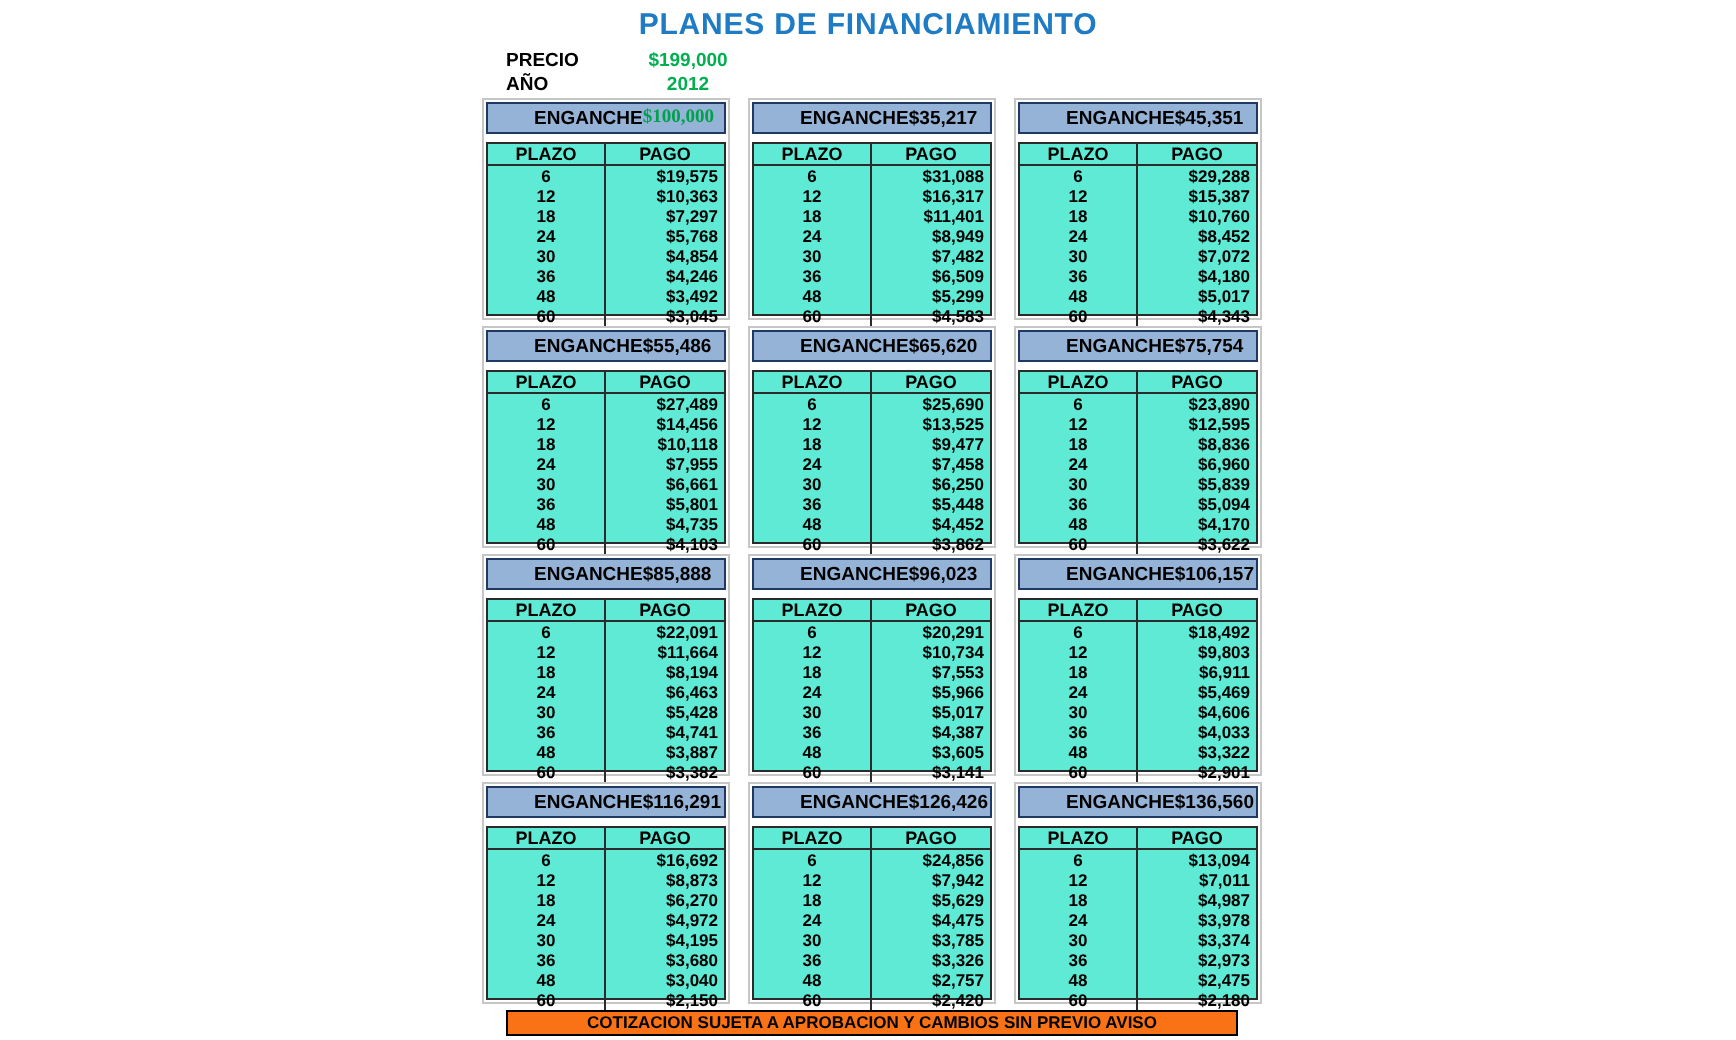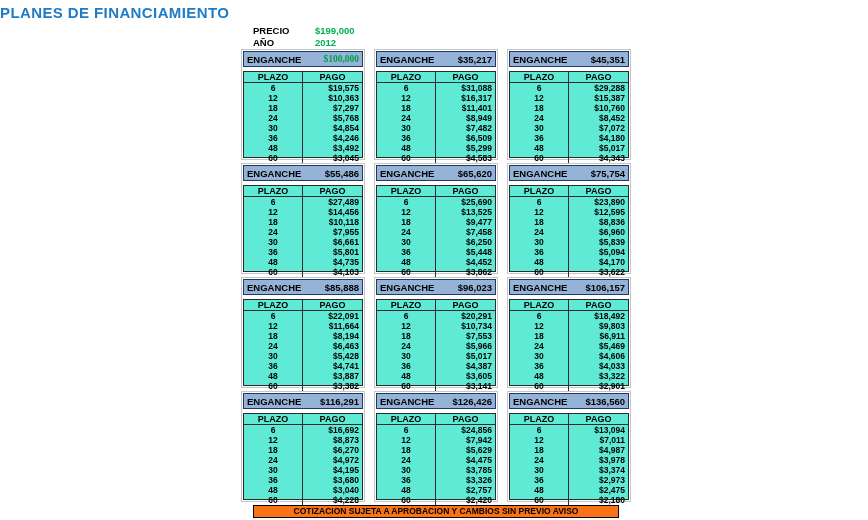--- a/index.html
+++ b/index.html
@@ -7,44 +7,44 @@
   body {
     position: relative;
     background: #ffffff;
     font-family: "Liberation Sans", sans-serif;
     font-weight: bold;
     color: #000;
     overflow: hidden;
   }
   .title {
     position: absolute; top: 4px; left: 0; width: 868px;
-    color: #1E7BC4; font-size: 15px; letter-spacing: .4px;
+    text-align: center; color: #1E7BC4; font-size: 15px; letter-spacing: .4px;
   }
   .info { position: absolute; left: 253px; top: 25px; font-size: 9.5px; }
   .info-row { display: flex; height: 12px; line-height: 12px; }
   .info-label { width: 62px; }
-  .info-value { width: 58px; color: #00B050; }
+  .info-value { width: 58px; text-align: center; color: #00B050; }
 
   .grid {
     position: absolute; left: 241px; top: 49px;
     display: grid; grid-template-columns: repeat(3, 124px);
     column-gap: 9px; row-gap: 3px;
   }
   .tbl-block {
     width: 124px; height: 111px;
     border: 1px solid #c6c6c6;
     padding: 1px;
     background: #fff;
   }
   .enganche-header {
     height: 16px;
     border: 1.5px solid #1F3864;
     background: #95B3D7;
     display: flex; justify-content: space-between; align-items: center;
-    padding: 0 3px;
+    padding: 0 23px;
     font-size: 9.5px;
   }
   .enganche-header .green { color: #00A14B; font-family: Liberation Serif, serif; }
   .pp-table {
     margin-top: 4px; height: 87px;
     border: 1.5px solid #2b2b2b;
     display: flex; flex-direction: column;
     background: #5eead4;
   }
   .pp-head {
@@ -517,21 +517,21 @@
         <div class="pp-row">
           <span class="col-plazo">36</span>
           <span class="col-pago">$3,680</span>
         </div>
         <div class="pp-row">
           <span class="col-plazo">48</span>
           <span class="col-pago">$3,040</span>
         </div>
         <div class="pp-row">
           <span class="col-plazo">60</span>
-          <span class="col-pago">$4,228</span>
+          <span class="col-pago">$2,150</span>
         </div>
       </div>
     </div>
     <div class="tbl-block">
       <div class="enganche-header">
         <span>ENGANCHE</span>
         <span>$126,426</span>
       </div>
       <div class="pp-table">
         <div class="pp-head">

